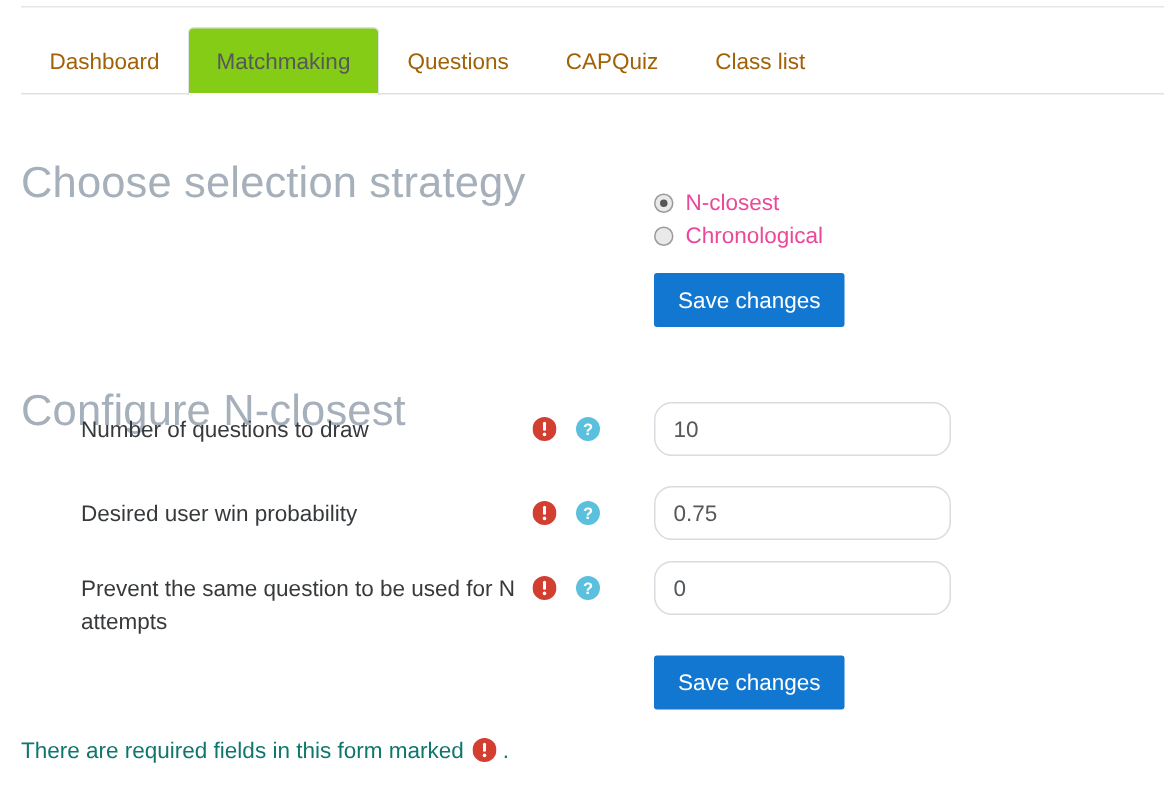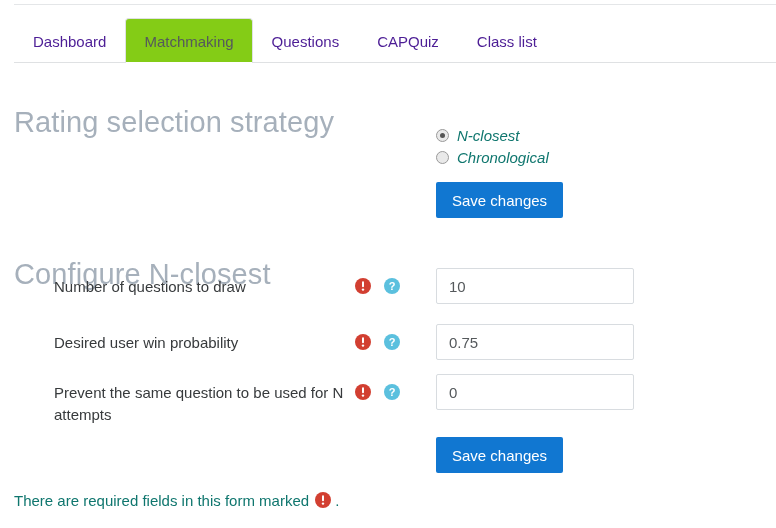--- a/index.html
+++ b/index.html
@@ -55,21 +55,21 @@
     height: 45px;
     display: flex;
     align-items: stretch;
   }
   .tab {
     display: flex;
     align-items: center;
     justify-content: center;
     padding: 0 18px;
     font-size: 15px;
-    color: #4c1d95;
+    color: #a16207;
     background: transparent;
     border: 1px solid transparent;
     border-bottom: none;
     border-radius: 4px 4px 0 0;
     cursor: pointer;
     white-space: nowrap;
     line-height: 1;
   }
   .tab.active {
     color: #55595c;
@@ -130,23 +130,22 @@
     left: 3px;
     top: 3px;
     width: 5px;
     height: 5px;
     border-radius: 50%;
     background: #555555;
   }
   .radio-label {
     margin-left: 8px;
     font-size: 15px;
-    color: #0f766e;
+    color: #ec4899;
     line-height: 1;
-    font-style: italic;
   }
 
   
   .btn-primary {
     position: absolute;
     display: flex;
     align-items: center;
     justify-content: center;
     height: 36px;
     padding: 0 16px;
@@ -203,21 +202,21 @@
     top: 0;
     width: 198px;
     height: 36px;
     box-sizing: border-box;
     padding: 0 12px;
     font-size: 15px;
     font-family: "Liberation Sans", sans-serif;
     color: #55595c;
     background: #ffffff;
     border: 1px solid #d8dce0;
-    border-radius: 2px;
+    border-radius: 12px;
     outline: none;
   }
 
   
   .footer-note {
     position: absolute;
     left: 14px;
     top: 492px;
     display: flex;
     align-items: center;
@@ -254,21 +253,21 @@
       </div>
       <div class="tab">
         <span>CAPQuiz</span>
       </div>
       <div class="tab">
         <span>Class list</span>
       </div>
     </div>
   </div>
 
-  <h2 id="heading-strategy" class="section-heading">Rating selection strategy</h2>
+  <h2 id="heading-strategy" class="section-heading">Choose selection strategy</h2>
 
   <div class="radio-group">
     <label class="radio-row checked">
       <span class="radio-mark"></span>
       <span class="radio-label">N-closest</span>
     </label>
     <label class="radio-row">
       <span class="radio-mark"></span>
       <span class="radio-label">Chronological</span>
     </label>

